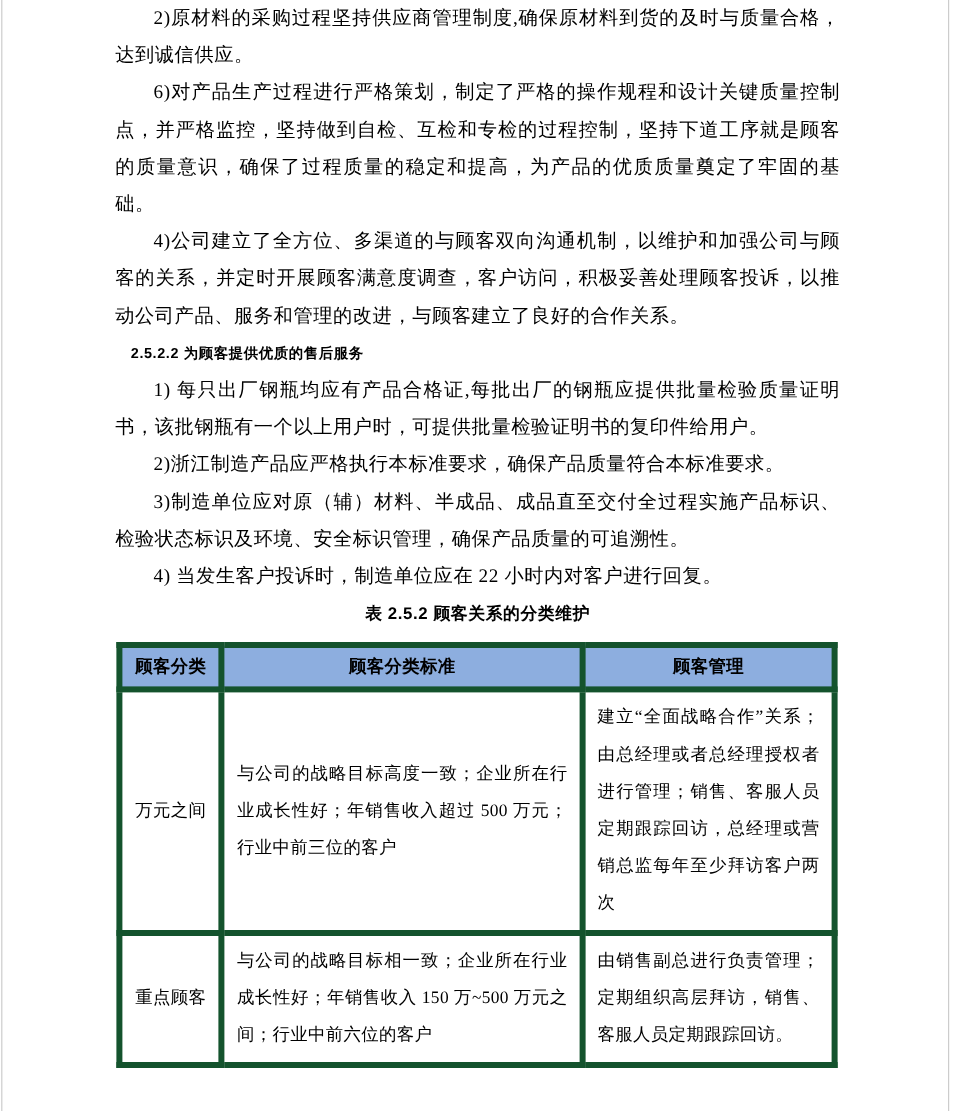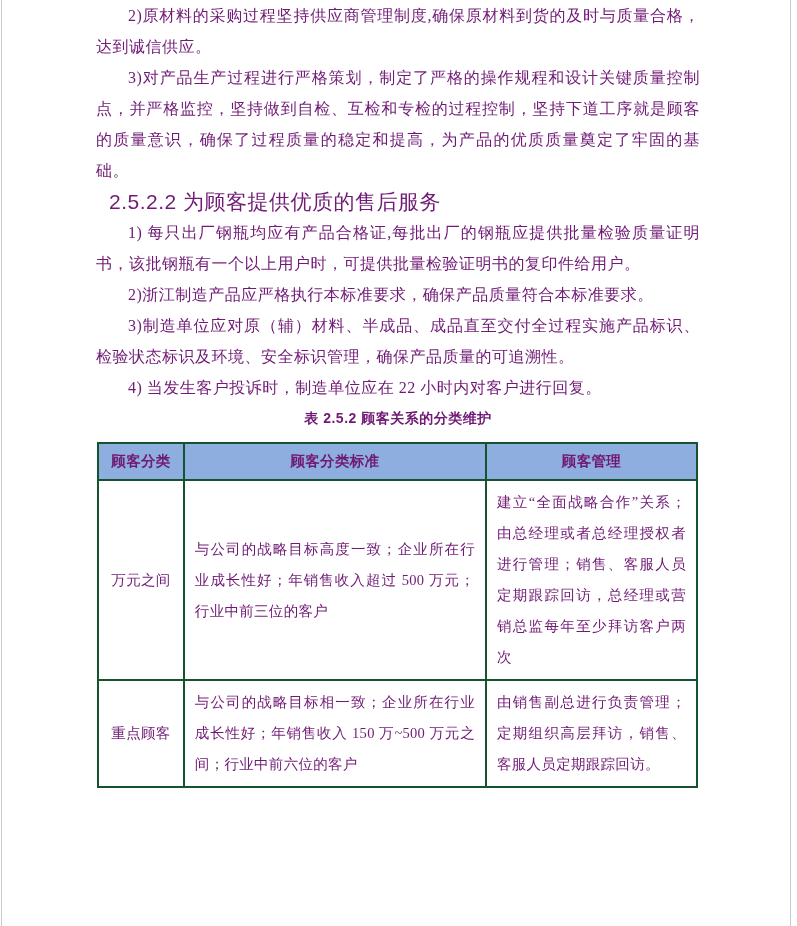--- a/index.html
+++ b/index.html
@@ -4,21 +4,21 @@
 <style>
   * { margin: 0; padding: 0; box-sizing: border-box; }
   html, body { background: #ffffff; }
   .page {
     position: relative;
     width: 797px;
     height: 926px;
     background: #ffffff;
     overflow: hidden;
     font-family: "Liberation Serif", "DejaVu Serif", serif;
-    color: #701a75;
+    color: #000000;
   }
   .page-edge {
     position: absolute;
     top: 0;
     width: 1px;
     height: 926px;
     background: #cccccc;
   }
   .page-edge.left  { left: 1px; }
   .page-edge.right { left: 790px; }
@@ -31,22 +31,22 @@
   }
   .body-para {
     font-size: 16px;
     line-height: 31px;
     text-align: justify;
     text-indent: 32px;
     letter-spacing: 0.5px;
   }
   .section-heading {
     font-family: "Liberation Sans", "DejaVu Sans", sans-serif;
-    font-weight: normal;
-    font-size: 21px;
+    font-weight: bold;
+    font-size: 12px;
     line-height: 31px;
     padding-left: 13px;
     letter-spacing: 0.5px;
   }
   .table-caption {
     font-family: "Liberation Sans", "DejaVu Sans", sans-serif;
     font-weight: bold;
     font-size: 14px;
     line-height: 31px;
     text-align: center;
@@ -54,21 +54,21 @@
     letter-spacing: 0.5px;
   }
   table.customer-table {
     border-collapse: collapse;
     width: 601px;
     margin-left: 1px;
     table-layout: fixed;
   }
   table.customer-table th,
   table.customer-table td {
-    border: 2px solid #14532d;
+    border: 5px solid #14532d;
     vertical-align: middle;
     font-size: 14.5px;
     line-height: 31px;
     letter-spacing: 0.3px;
   }
   table.customer-table { border: 2px solid #000000; }
   th.col-category, td.col-category { width: 83px; }
   th.col-criteria, td.col-criteria { width: 292px; }
   th.col-management, td.col-management { width: 204px; }
   table.customer-table th {
@@ -87,21 +87,22 @@
 </style>
 </head>
 <body>
 
 <div class="page">
   <div class="page-edge left"></div>
   <div class="page-edge right"></div>
 
   <div class="content">
     <p class="body-para">2)原材料的采购过程坚持供应商管理制度,确保原材料到货的及时与质量合格，达到诚信供应。</p>
-    <p class="body-para">3)对产品生产过程进行严格策划，制定了严格的操作规程和设计关键质量控制点，并严格监控，坚持做到自检、互检和专检的过程控制，坚持下道工序就是顾客的质量意识，确保了过程质量的稳定和提高，为产品的优质质量奠定了牢固的基础。</p>
+    <p class="body-para">6)对产品生产过程进行严格策划，制定了严格的操作规程和设计关键质量控制点，并严格监控，坚持做到自检、互检和专检的过程控制，坚持下道工序就是顾客的质量意识，确保了过程质量的稳定和提高，为产品的优质质量奠定了牢固的基础。</p>
+    <p class="body-para">4)公司建立了全方位、多渠道的与顾客双向沟通机制，以维护和加强公司与顾客的关系，并定时开展顾客满意度调查，客户访问，积极妥善处理顾客投诉，以推动公司产品、服务和管理的改进，与顾客建立了良好的合作关系。</p>
 
     <h3 class="section-heading">2.5.2.2 为顾客提供优质的售后服务</h3>
 
     <p class="body-para">1) 每只出厂钢瓶均应有产品合格证,每批出厂的钢瓶应提供批量检验质量证明书，该批钢瓶有一个以上用户时，可提供批量检验证明书的复印件给用户。</p>
     <p class="body-para">2)浙江制造产品应严格执行本标准要求，确保产品质量符合本标准要求。</p>
     <p class="body-para">3)制造单位应对原（辅）材料、半成品、成品直至交付全过程实施产品标识、检验状态标识及环境、安全标识管理，确保产品质量的可追溯性。</p>
     <p class="body-para">4) 当发生客户投诉时，制造单位应在 22 小时内对客户进行回复。</p>
 
     <div class="table-caption">表 2.5.2 顾客关系的分类维护</div>
 

